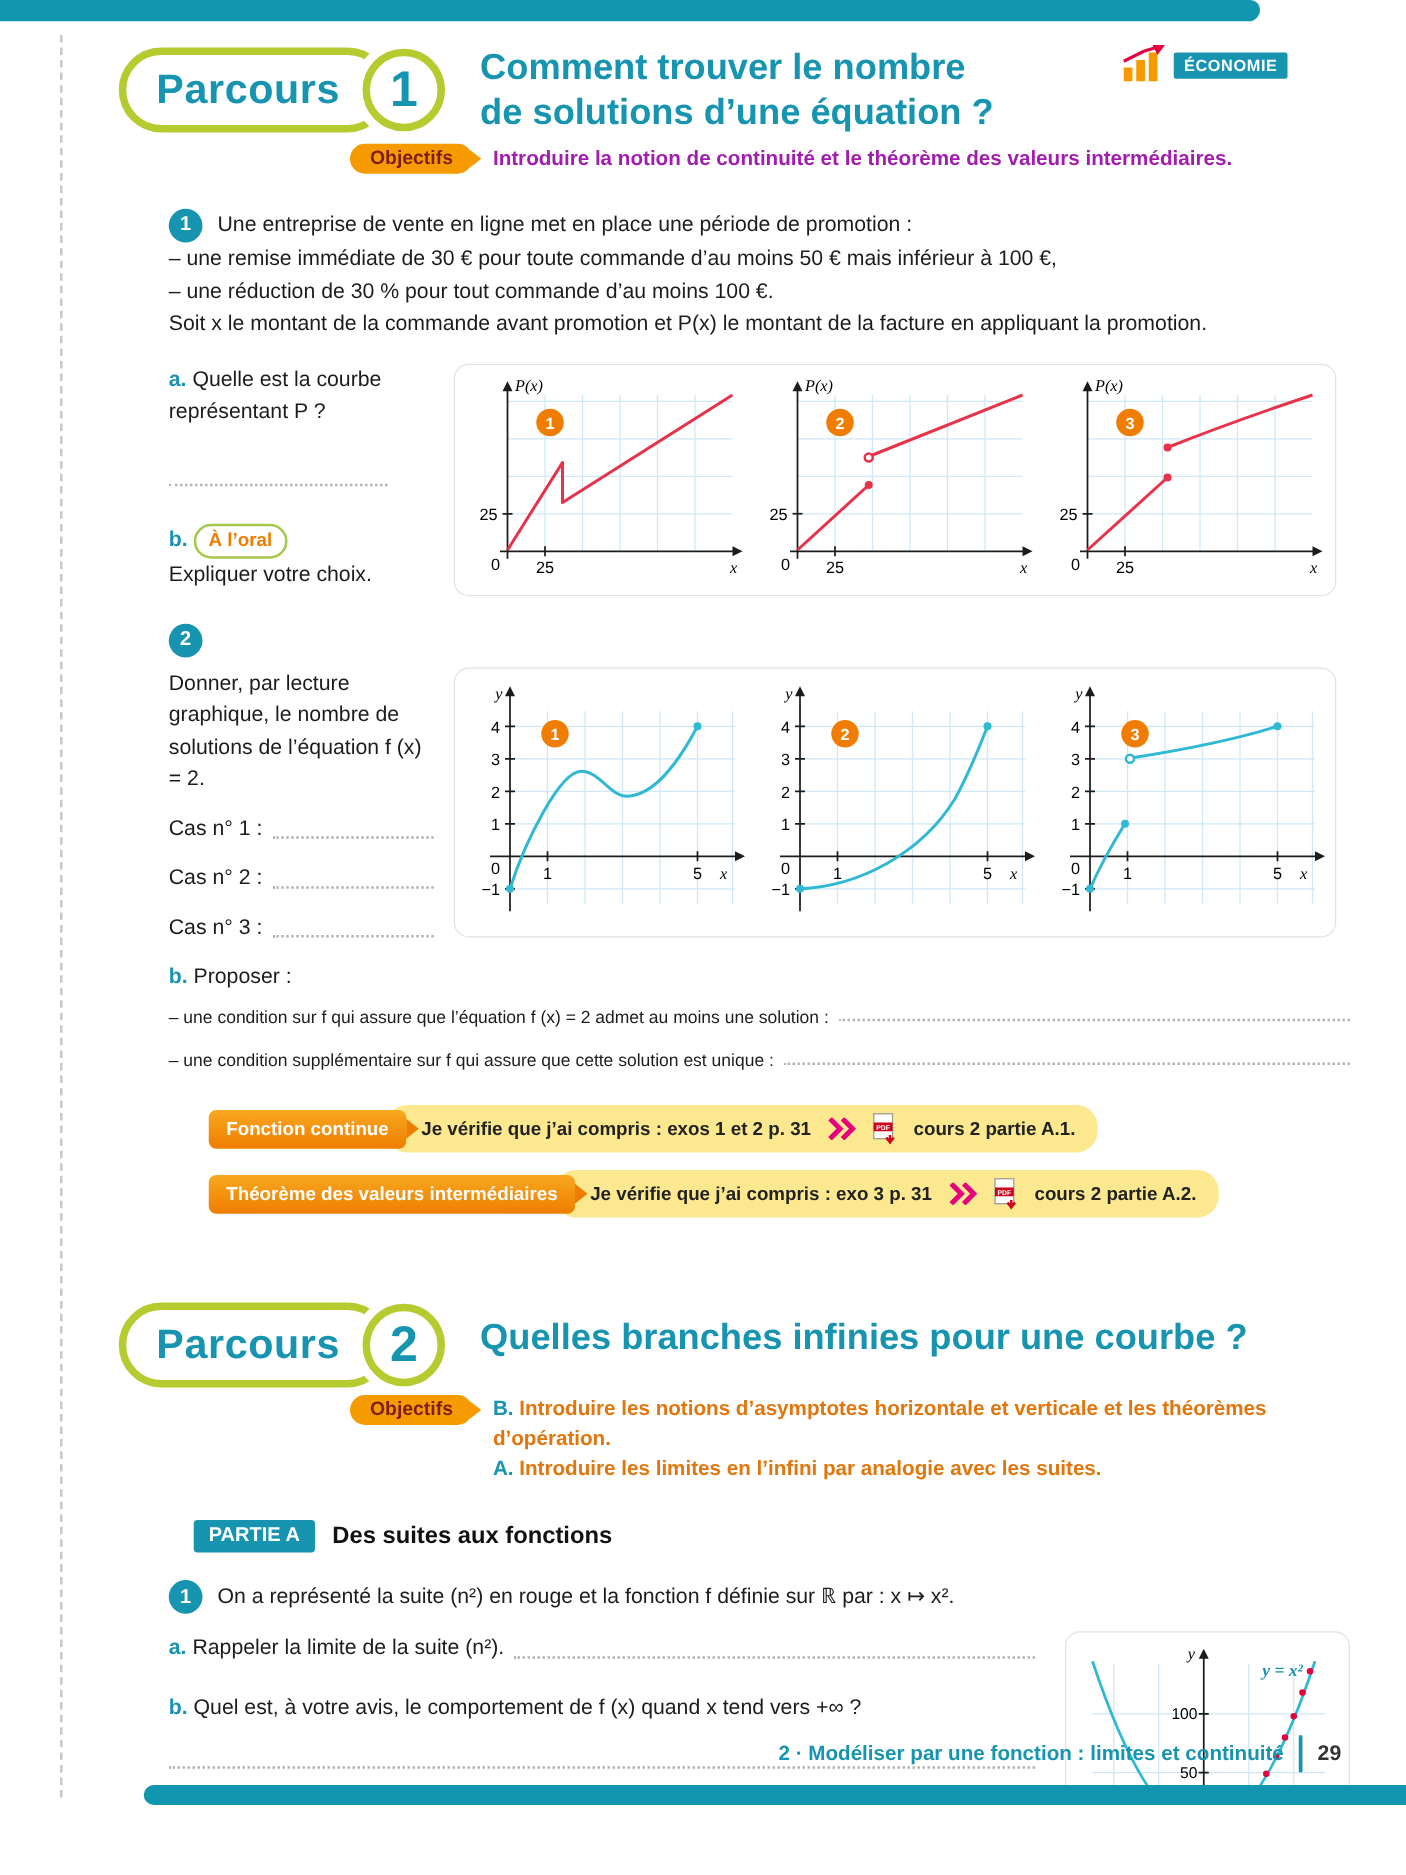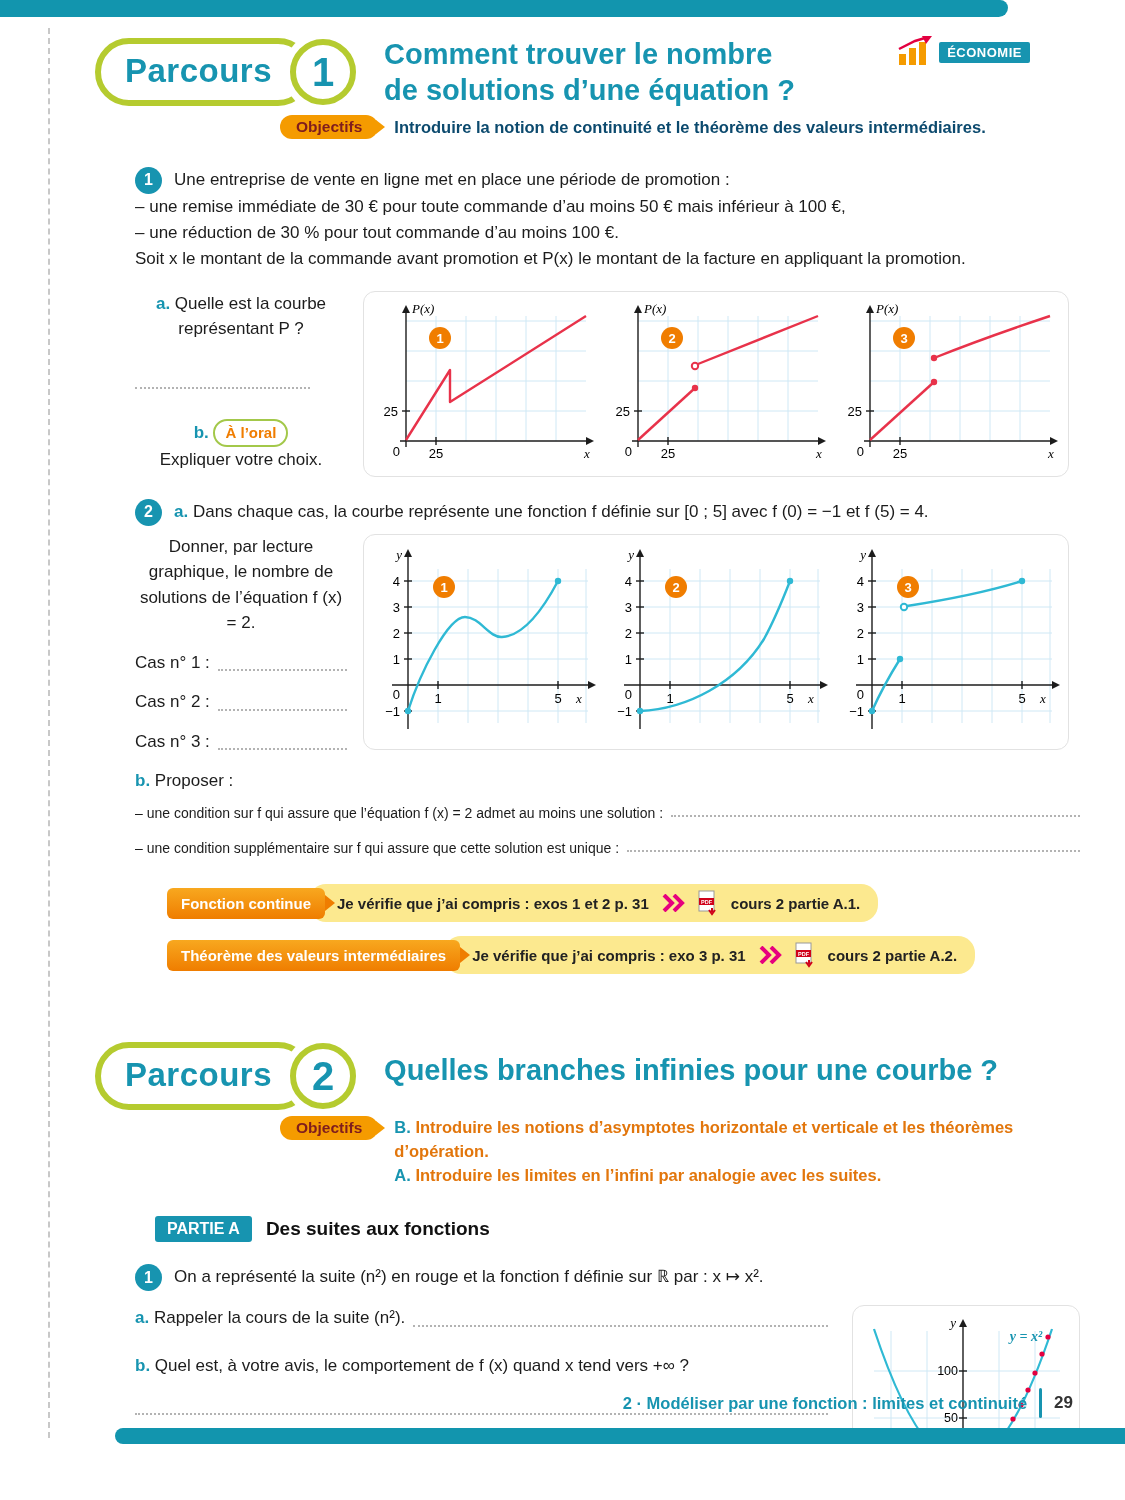--- a/index.html
+++ b/index.html
@@ -28,38 +28,38 @@
   .p-title.single { margin-top:14px; }
   .econ { margin-left:auto; margin-right:50px; display:flex; flex-direction:row; align-items:center; margin-top:2px; }
   .econ-label { background:#1794b0; color:#fff; font-weight:bold; font-size:13px; letter-spacing:.5px;
                 padding:3px 8px; border-radius:2px; margin-top:2px; }
 
   .obj-row { display:flex; align-items:flex-start; gap:16px; margin:6px 0 0 185px; }
   .obj-pill { background:#f59b00; color:#7f1d1d; font-weight:bold; font-size:15.5px; padding:3px 16px;
               border-radius:14px; position:relative; white-space:nowrap; }
   .obj-pill::after { content:""; position:absolute; left:calc(100% - 2px); top:50%; transform:translateY(-50%);
               border:7px solid transparent; border-left:9px solid #f59b00; }
-  .obj-text { color:#0c4a6e; font-size:16.5px; font-weight:bold; padding-top:3px; }
+  .obj-text { color:#a21caf; font-size:16.5px; font-weight:bold; padding-top:3px; }
   .obj-lines p { font-size:16.5px; line-height:1.45; }
   .obj-letter { color:#1794b0; font-weight:bold; }
   .obj-line-text { color:#e2760c; font-weight:bold; }
 
   
   .num-circle { flex:0 0 auto; width:27px; height:27px; border-radius:50%; background:#1794b0; color:#fff;
                 font-weight:bold; font-size:16px; display:inline-flex; align-items:center; justify-content:center; }
   .ex-head { display:flex; align-items:flex-start; gap:12px; margin-left:40px; font-size:17px; line-height:1.45; }
   .txt { font-size:17px; line-height:1.55; }
   .block { margin-left:40px; }
   .lbl { color:#1794b0; font-weight:bold; }
   .dots { border-bottom:2px dotted #b3b3b3; height:13px; }
   .dots.fill { flex:1; margin:0 0 4px 8px; }
   .dots.line { margin-top:22px; }
 
   .row-flex { display:flex; gap:16px; margin-left:40px; align-items:flex-start; }
-  .col-left { flex:0 0 212px; font-size:17px; line-height:1.5;text-align:center; }
+  .col-left { flex:0 0 212px; font-size:17px; line-height:1.5; }
 
   .graph-box { flex:0 0 700px; border:1.5px solid #e2e2e2; border-radius:12px; padding:8px 6px;
                display:flex; gap:4px; background:#fff; }
   .graph-box svg { display:block; }
 
   .oral-pill { display:inline-block; border:2.5px solid #a3c84a; border-radius:15px; color:#f07d00;
                font-weight:bold; font-size:15px; padding:1px 10px; background:#fff; }
 
   
   .banner-row { display:flex; align-items:center; margin:16px 0 0 40px;padding-left:32px; }
@@ -236,24 +236,20 @@
           <text x="28" y="116" font-size="13" text-anchor="end">25</text>
           <text x="30" y="156" font-size="13" text-anchor="end">0</text>
           <text x="66" y="158" font-size="13" text-anchor="middle">25</text>
           <text x="214" y="158" font-size="13" font-style="italic" font-family="Liberation Serif,serif">x</text>
         </svg>
       </div>
     </div>
 
     <div class="ex-head mt22">
       <span class="num-circle">2</span>
-      <span class="txt">
-        <span class="lbl">a.</span>
-        <span>Dans chaque cas, la courbe représente une fonction f définie sur [0 ; 5] avec f (0) = −1 et f (5) = 4.</span>
-      </span>
     </div>
 
     <div class="row-flex mt8">
       <div class="col-left">
         <p>Donner, par lecture graphique, le nombre de solutions de l’équation f (x) = 2.</p>
         <div class="cas-line">
           <span>Cas n° 1 :</span>
           <span class="dots fill"></span>
         </div>
         <div class="cas-line">
@@ -482,21 +478,21 @@
 
     <div class="ex-head mt22">
       <span class="num-circle">1</span>
       <span class="txt">On a représenté la suite (n²) en rouge et la fonction f définie sur ℝ par : x ↦ x².</span>
     </div>
 
     <div class="row-flex mt14" style="gap:24px;">
       <div style="flex:1;">
         <div style="display:flex;align-items:flex-end;" class="txt">
           <span><span class="lbl">a.</span>
-          <span>Rappeler la cours de la suite (n²).</span></span>
+          <span>Rappeler la limite de la suite (n²).</span></span>
           <span class="dots fill"></span>
         </div>
         <p class="txt" style="margin-top:22px;">
           <span class="lbl">b.</span>
           <span>Quel est, à votre avis, le comportement de f (x) quand x tend vers +∞ ?</span>
         </p>
         <div class="dots line"></div>
         <div class="dots line"></div>
       </div>
 

